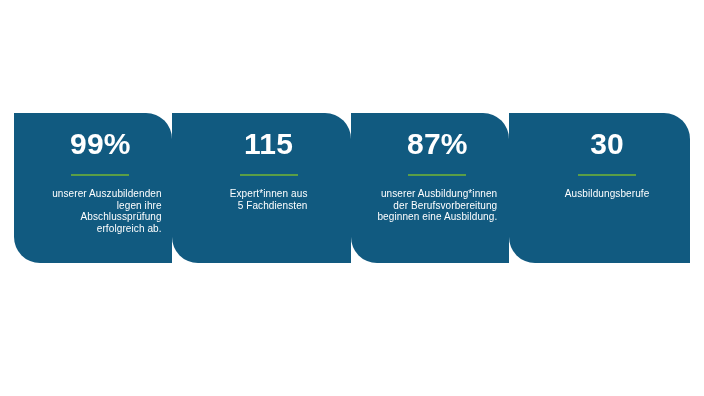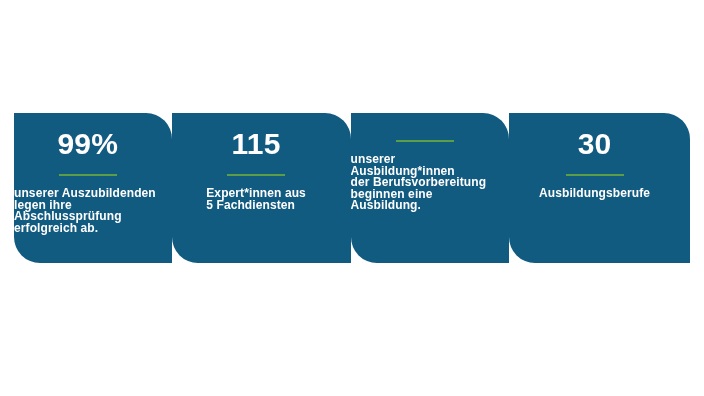--- a/index.html
+++ b/index.html
@@ -37,21 +37,21 @@
   }
 
   .stat-card {
     position: relative;
     background: #115a80;
     border-top-left-radius: 0;
     border-top-right-radius: 26px;
     border-bottom-right-radius: 0;
     border-bottom-left-radius: 26px;
     box-sizing: border-box;
-    padding: 14px 10px 12px 0;
+    padding: 14px 10px 12px 25px;
     display: flex;
     flex-direction: column;
     align-items: center;
     overflow: hidden;
   }
 
   .stat-card.w1 { width: 162px; }
   .stat-card.w2 { width: 184px; }
   .stat-card.w3 { width: 163px; }
   .stat-card.w4 { width: 186px; }
@@ -70,24 +70,24 @@
     width: 58px;
     height: 2px;
     background: #5b9e46;
     margin-top: 13px;
     margin-bottom: 12px;
     flex: none;
   }
 
   .stat-caption {
     color: #ffffff;
-    font-size: 12px;
-    font-weight: bold;
+    font-size: 10px;
+    font-weight: normal;
     line-height: 11.5px;
-    text-align: left;
+    text-align: right;
     letter-spacing: 0.1px;
     white-space: pre-line;
   }
 </style>
 </head>
 <body>
 
 <div id="stats-board">
 
   <div id="stats-row">
@@ -101,20 +101,21 @@
     </div>
 
     <div class="stat-card w2">
       <div class="stat-value">115</div>
       <div class="stat-divider"></div>
       <div class="stat-caption">Expert*innen aus
 5 Fachdiensten</div>
     </div>
 
     <div class="stat-card w3">
+      <div class="stat-value">87%</div>
       <div class="stat-divider"></div>
       <div class="stat-caption">unserer Ausbildung*innen
 der Berufsvorbereitung
 beginnen eine Ausbildung.</div>
     </div>
 
     <div class="stat-card w4">
       <div class="stat-value">30</div>
       <div class="stat-divider"></div>
       <div class="stat-caption">Ausbildungsberufe</div>

